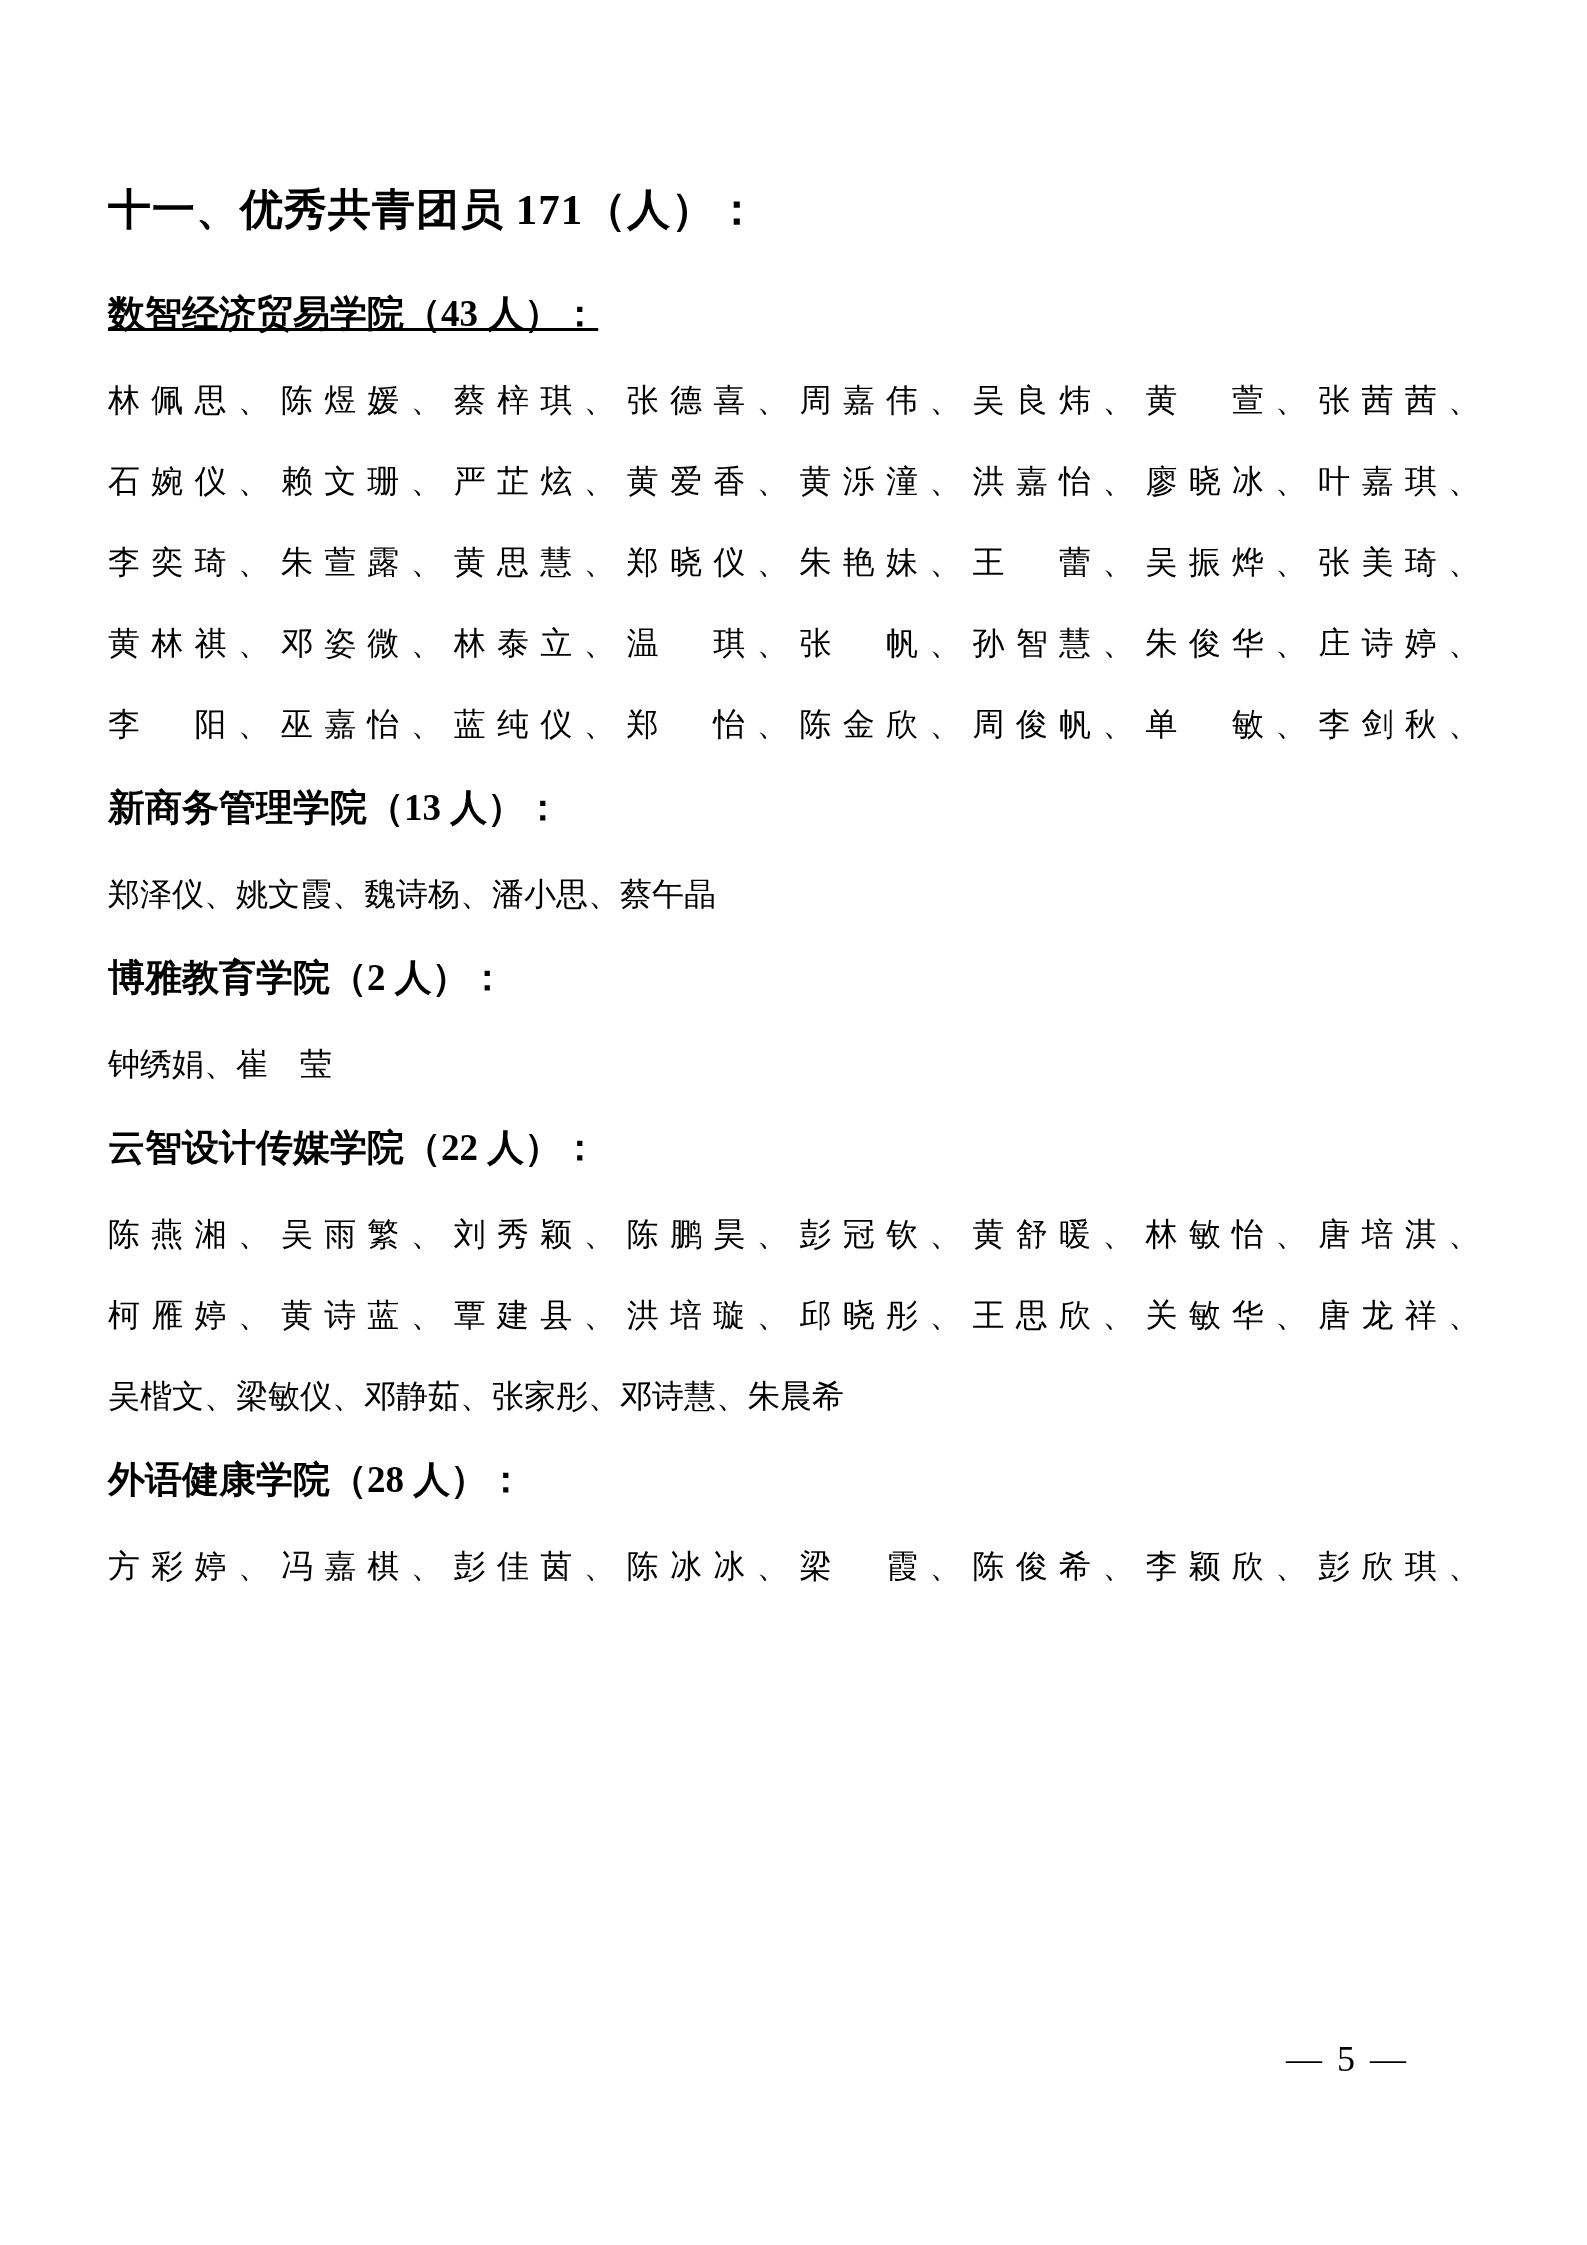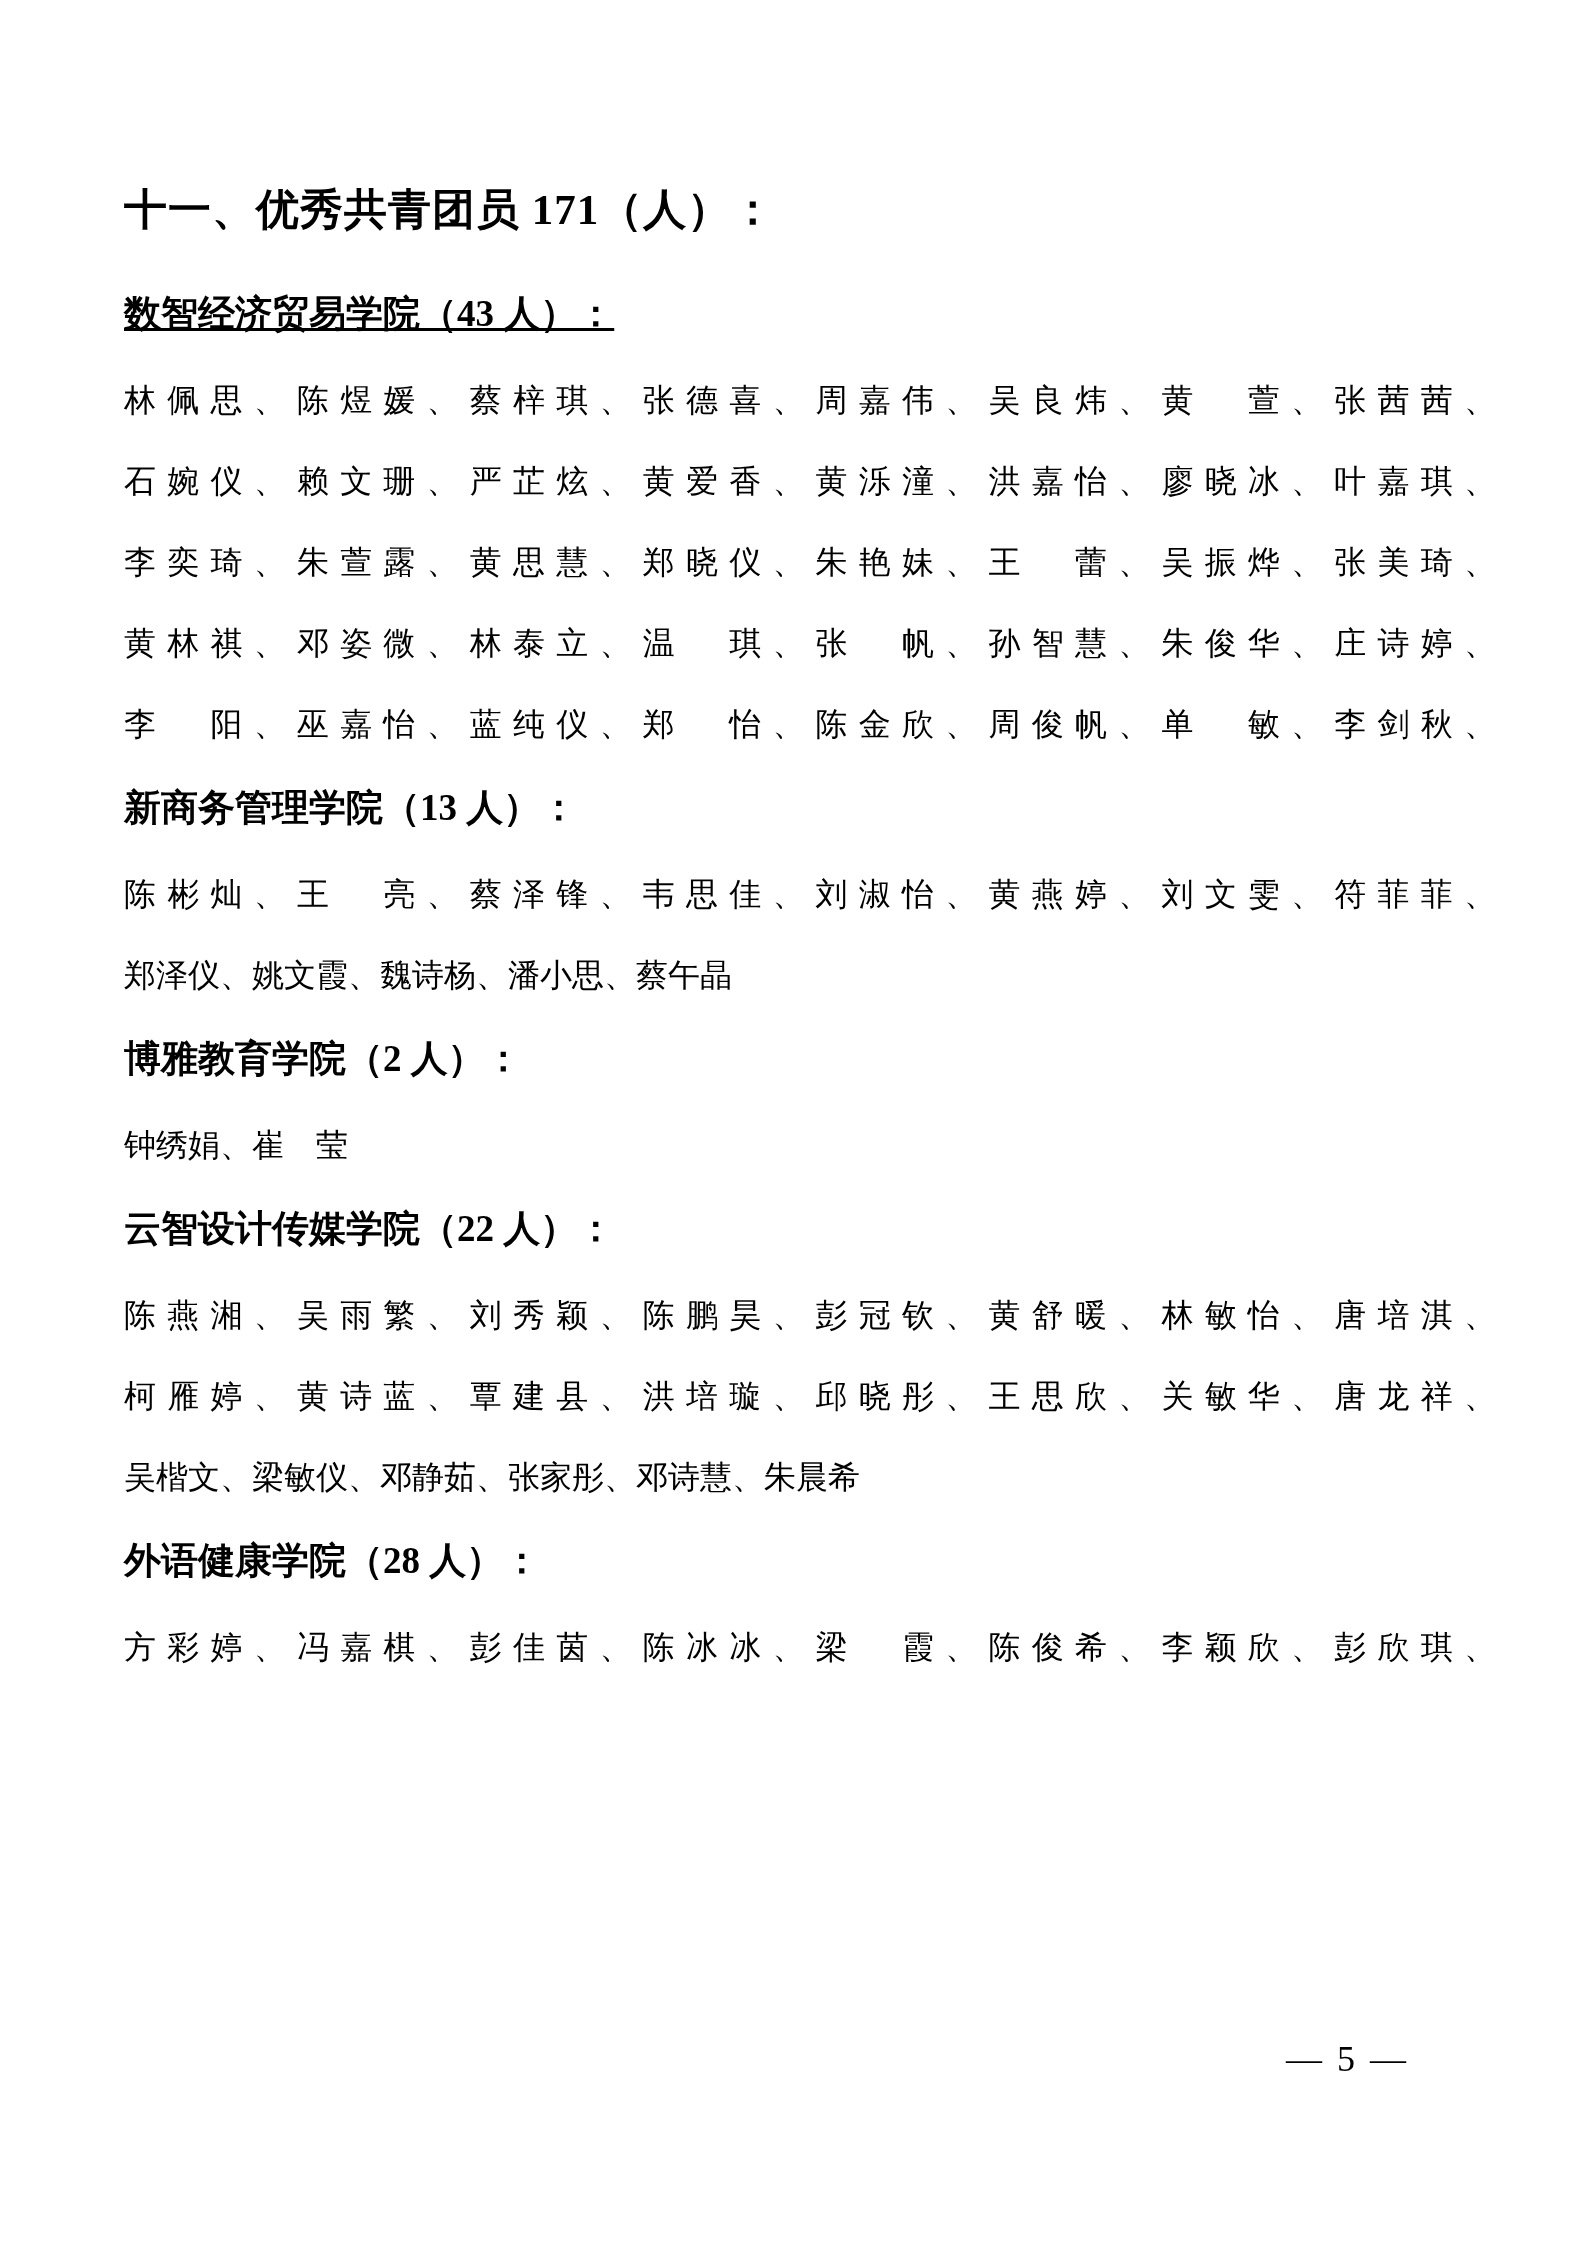--- a/index.html
+++ b/index.html
@@ -11,21 +11,21 @@
     position: relative;
     width: 1587px;
     height: 2245px;
     background: #ffffff;
     color: #000000;
     font-family: "Liberation Serif", "DejaVu Serif", serif;
     overflow: hidden;
   }
   .content {
     position: absolute;
-    left: 124px;
+    left: 108px;
     top: 0;
     width: 1372px;
   }
   .title {
     margin: 188px 0 0 0;
     font-size: 43px;
     line-height: 44px;
     font-weight: 700;
     letter-spacing: 1px;
     white-space: nowrap;
@@ -82,21 +82,20 @@
   <p class="name-line just">黄林祺、邓姿微、林泰立、温　琪、张　帆、孙智慧、朱俊华、庄诗婷、</p>
 
   <p class="name-line just">李　阳、巫嘉怡、蓝纯仪、郑　怡、陈金欣、周俊帆、单　敏、李剑秋、</p>
 
 </div>
   </section>
 
   <section class="section">
     <h2 class="heading">新商务管理学院（13 人）：</h2>
     <div class="lines">
-  <p class="name-line just">陈彬灿、王　亮、蔡泽锋、韦思佳、刘淑怡、黄燕婷、刘文雯、符菲菲、</p>
 
   <p class="name-line">郑泽仪、姚文霞、魏诗杨、潘小思、蔡午晶</p>
 </div>
   </section>
 
   <section class="section">
     <h2 class="heading">博雅教育学院（2 人）：</h2>
     <div class="lines">
   <p class="name-line">钟绣娟、崔　莹</p>
 </div>

